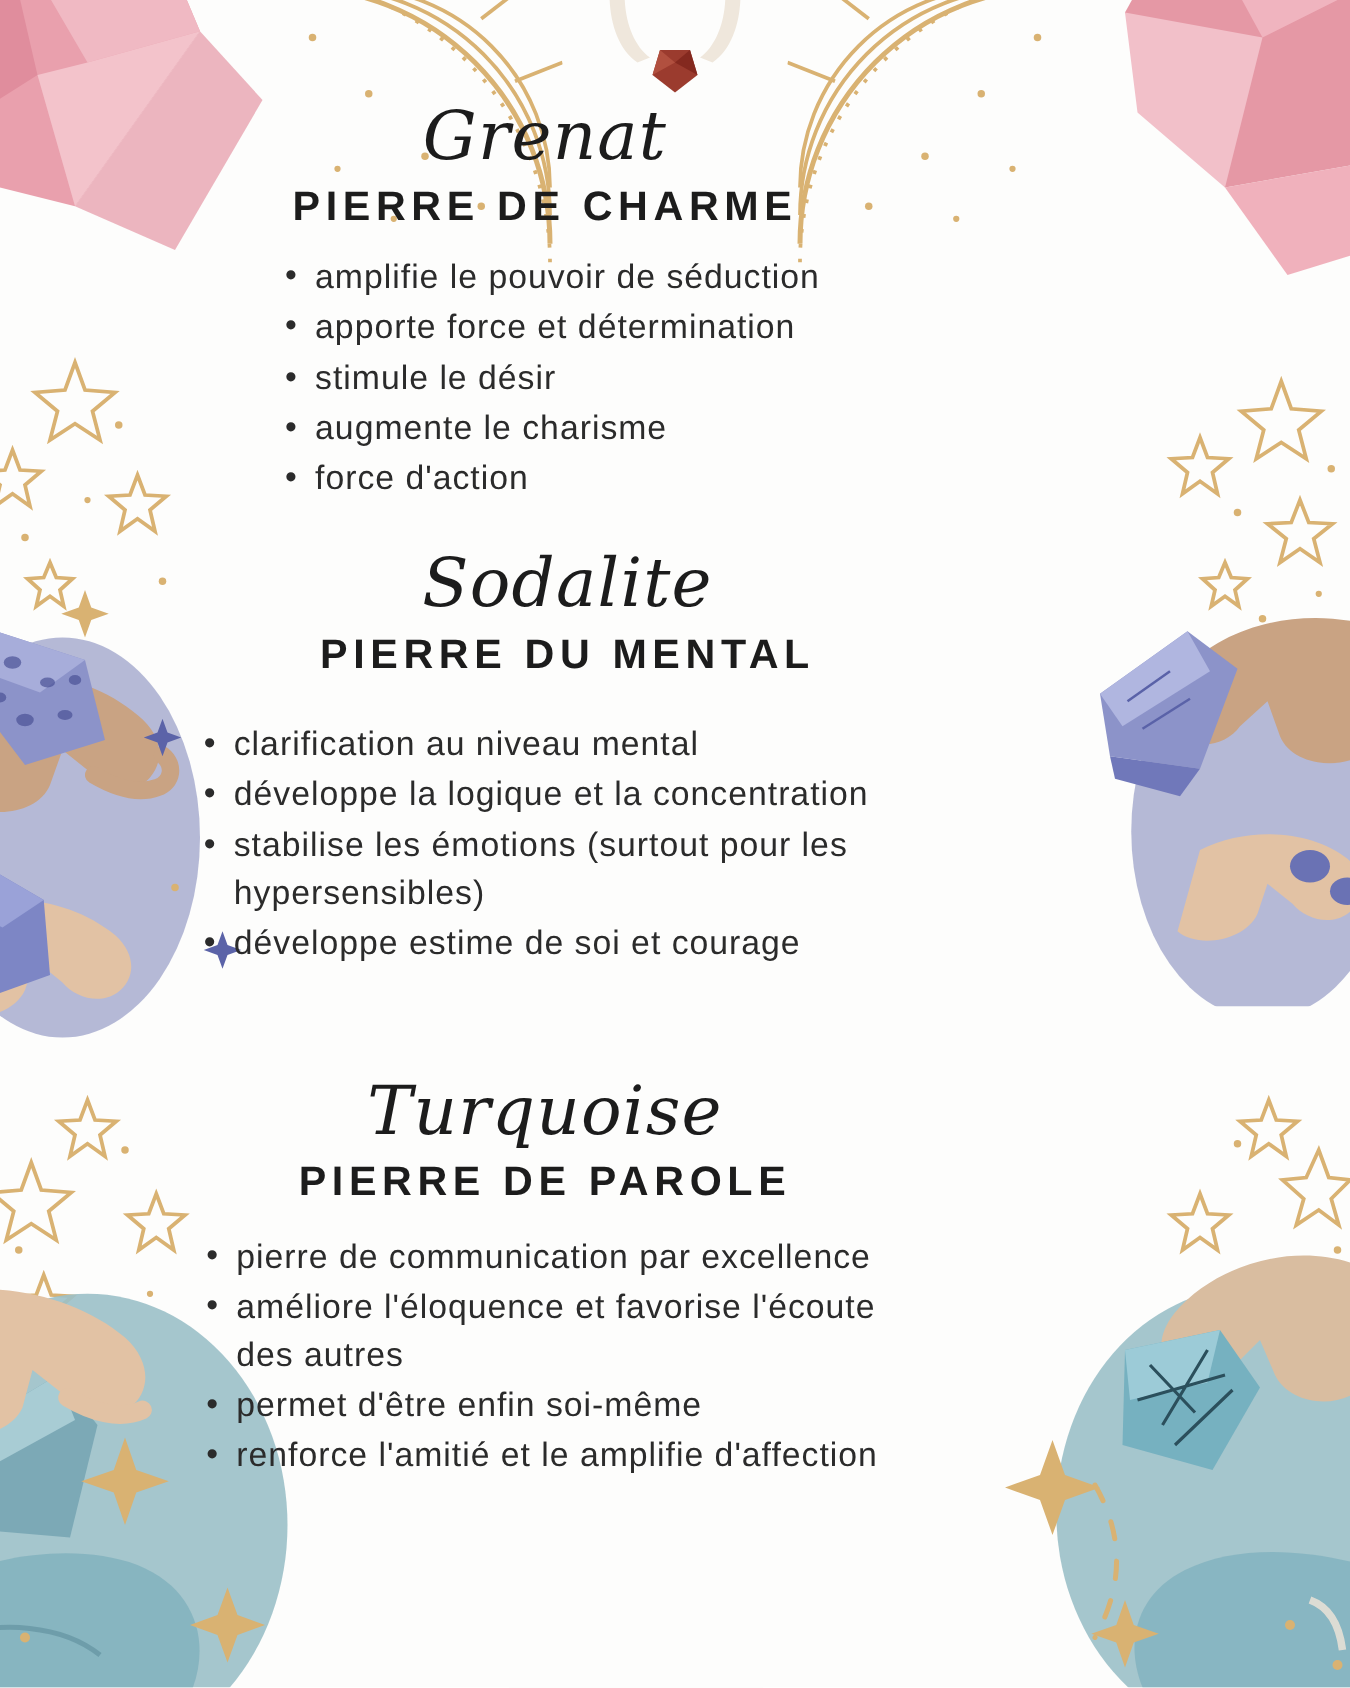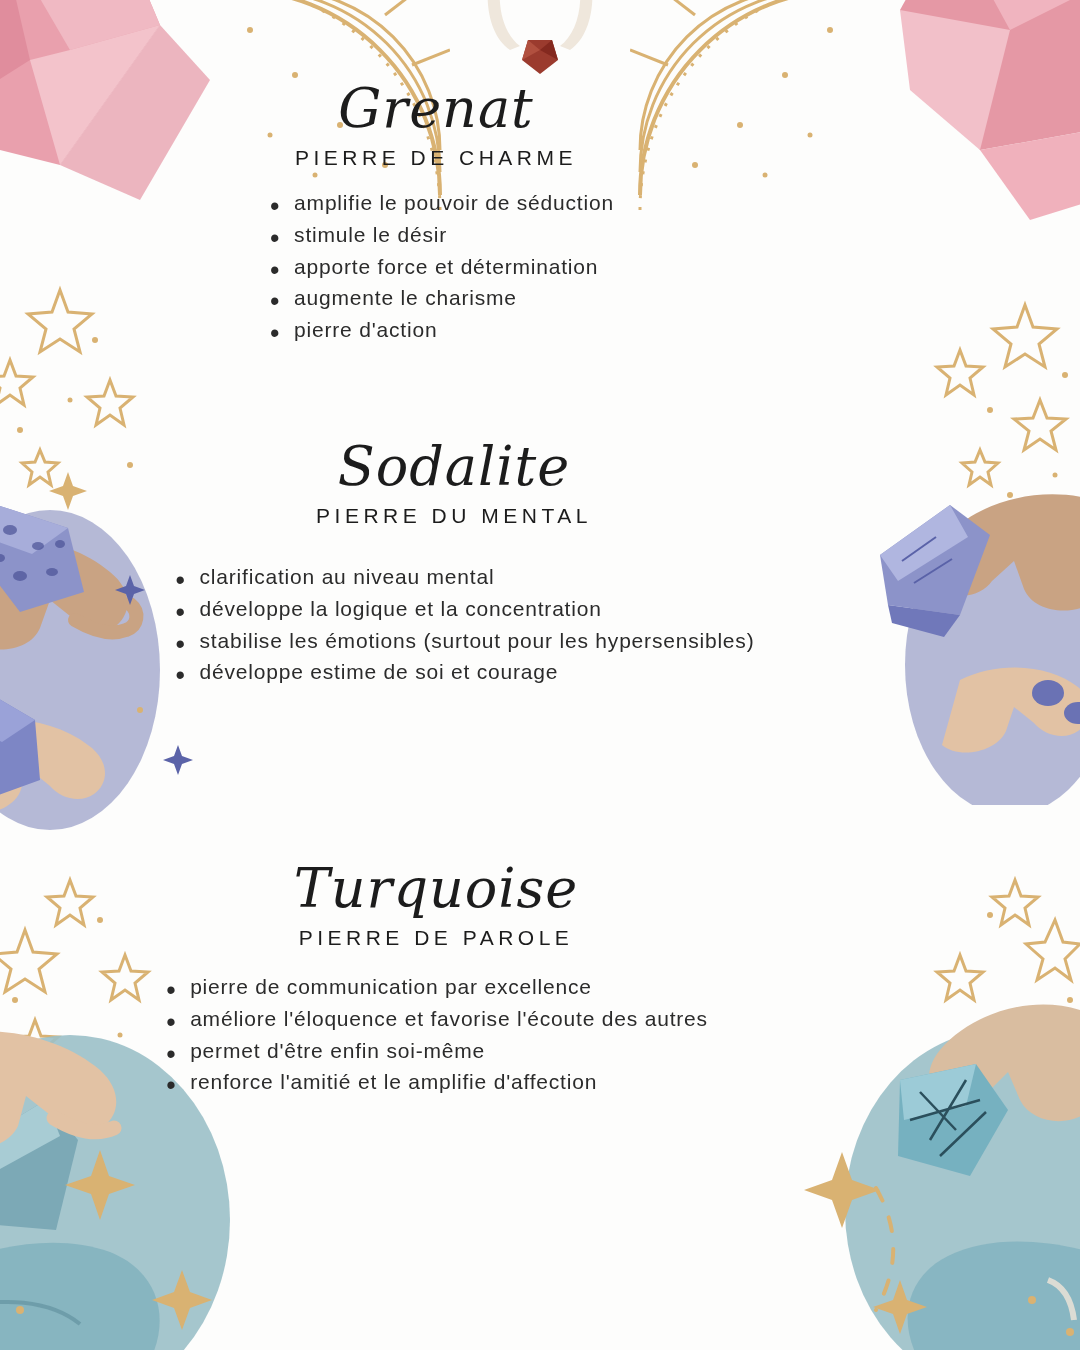--- a/index.html
+++ b/index.html
@@ -61,38 +61,38 @@
     font-style: italic;
     font-weight: 400;
     font-size: 54px;
     color: #1c1c1c;
     letter-spacing: 1px;
     line-height: 1;
     margin: 0 0 10px 0;
   }
   .sub-title {
     font-family: "Liberation Sans", sans-serif;
-    font-size: 21px;
+    font-size: 33px;
     letter-spacing: 4.5px;
     color: #1c1c1c;
     margin: 0;
-    font-weight: 400;
+    font-weight: 700;
   }
 
   ul.bullets {
     list-style: none;
     margin: 18px 0 0 0;
     padding: 0;
     display: inline-block;
     text-align: left;
   }
   ul.bullets li {
     position: relative;
     padding-left: 26px;
-    font-size: 21px;
+    font-size: 27px;
     line-height: 1.42;
     color: #2b2b2b;
     letter-spacing: 0.8px;
     margin-bottom: 2px;
     max-width: 600px;
   }
   ul.bullets li::before {
     content: "•";
     position: absolute;
     left: 2px;
@@ -340,24 +340,24 @@
     </g>
   </svg>
 
   <div class="content">
 
     <section class="section" id="sec-grenat">
       <h1 class="script-title">Grenat</h1>
       <h2 class="sub-title">PIERRE DE CHARME</h2>
       <ul class="bullets">
         <li>amplifie le pouvoir de séduction</li>
+        <li>apporte force et détermination</li>
         <li>stimule le désir</li>
-        <li>apporte force et détermination</li>
         <li>augmente le charisme</li>
-        <li>pierre d'action</li>
+        <li>force d'action</li>
       </ul>
     </section>
 
     <section class="section" id="sec-sodalite">
       <h1 class="script-title">Sodalite</h1>
       <h2 class="sub-title">PIERRE DU MENTAL</h2>
       <ul class="bullets">
         <li>clarification au niveau mental</li>
         <li>développe la logique et la concentration</li>
         <li>stabilise les émotions (surtout pour les hypersensibles)</li>

